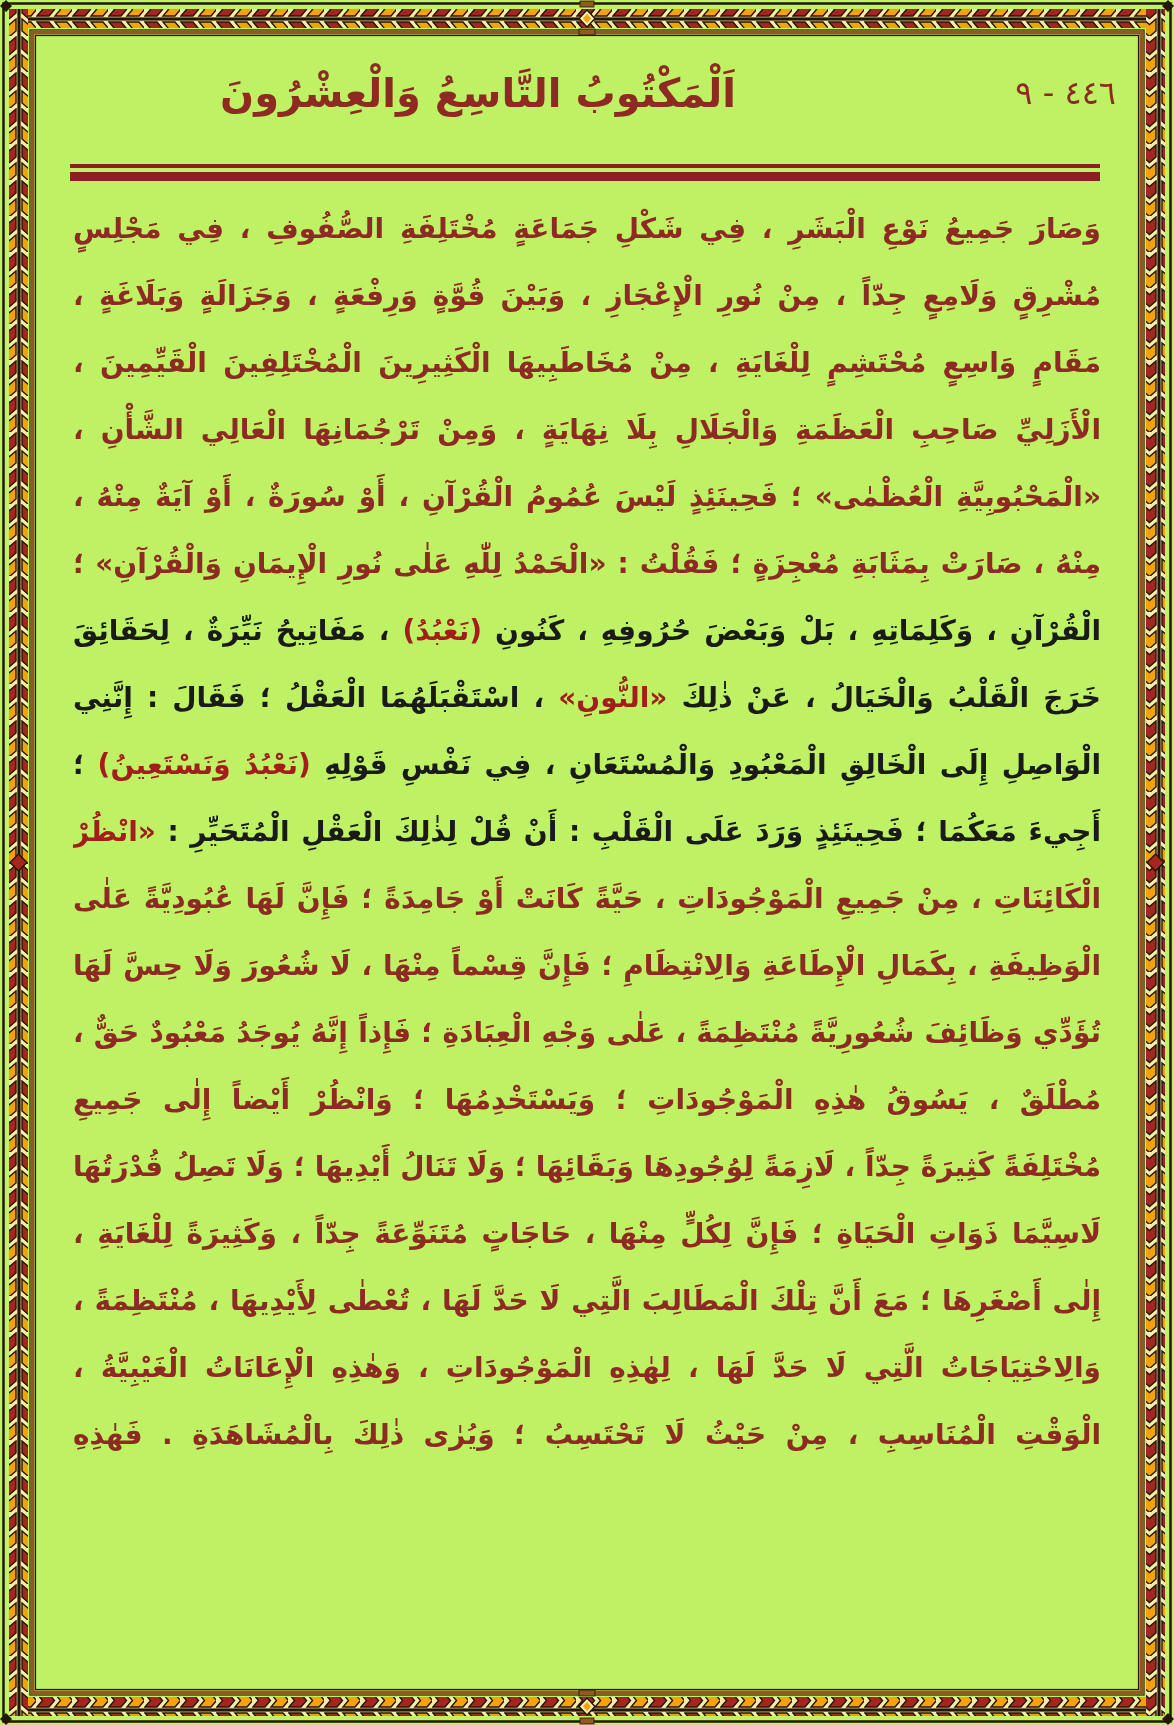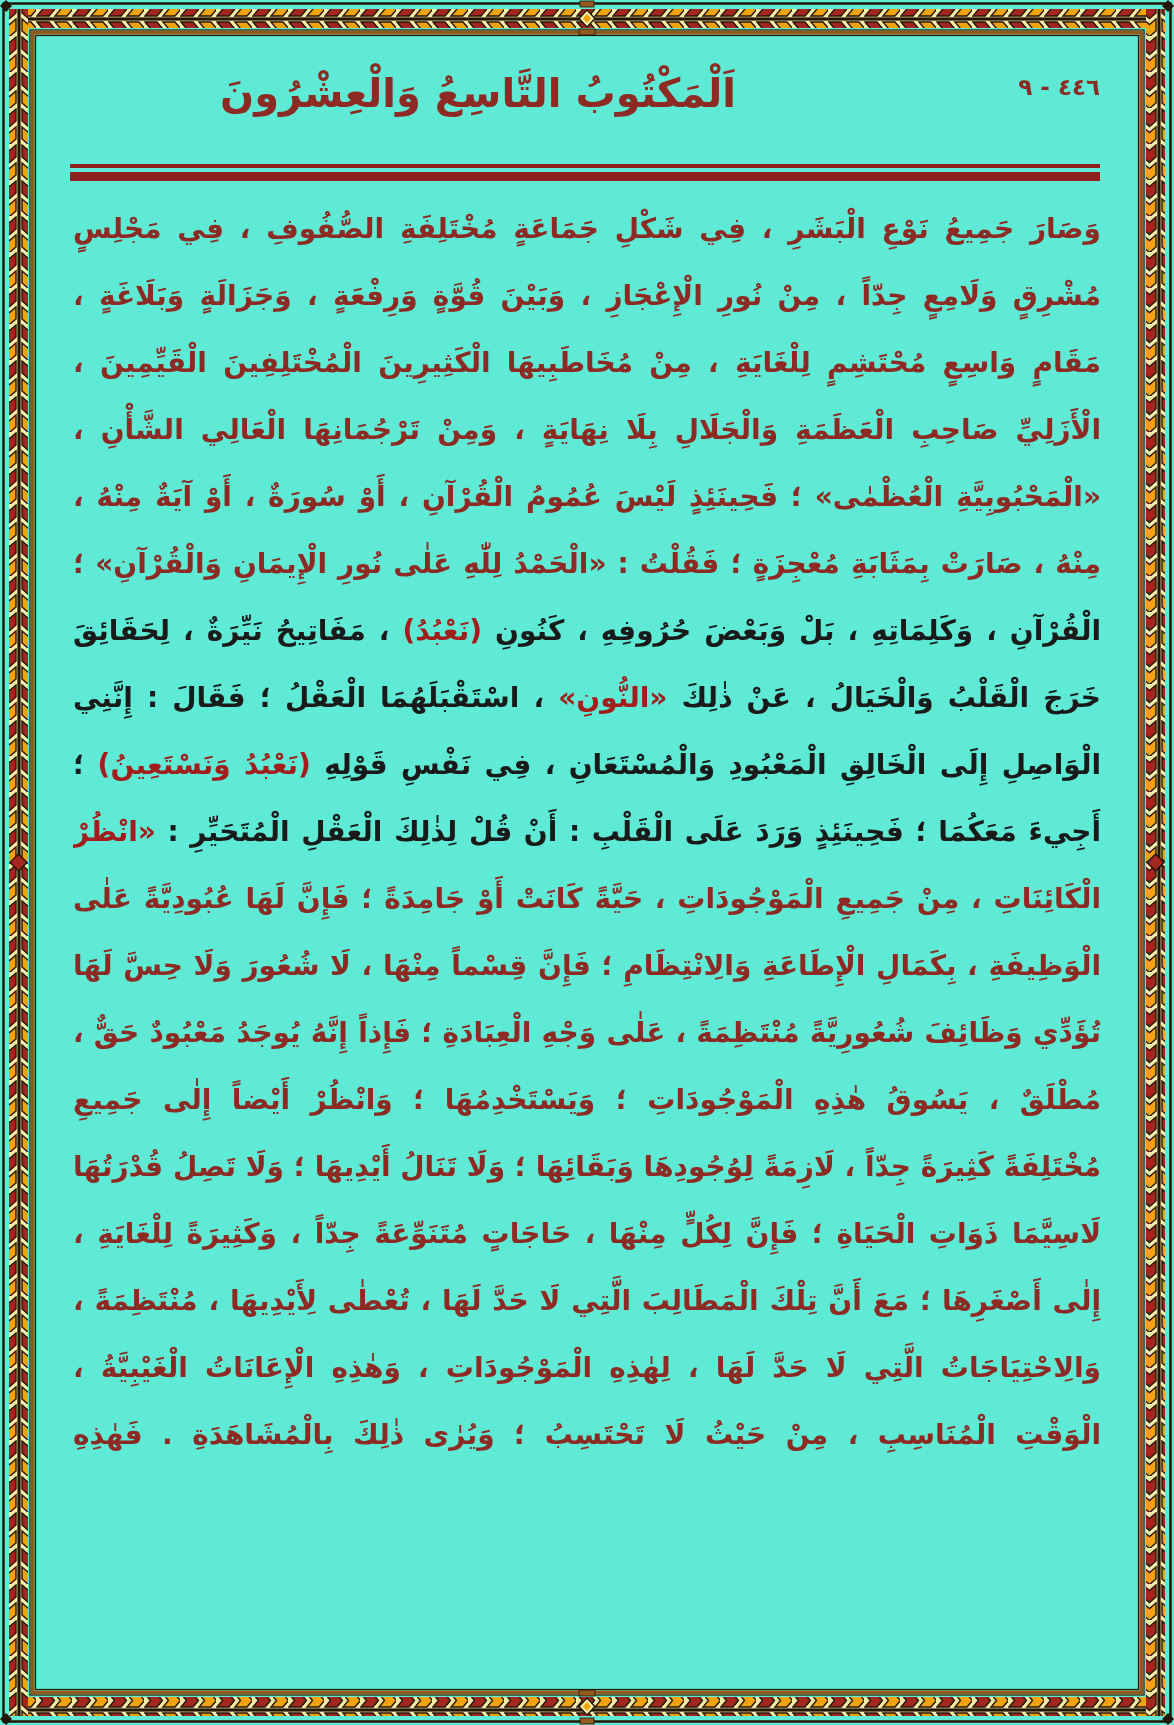--- a/index.html
+++ b/index.html
@@ -1,38 +1,38 @@
 <!DOCTYPE html>
 <html lang="ar" dir="rtl" style="--maroon: #8E2A24; --black: #1A1A1A; --red: #A31D1C; --rule: #8E1F1F;"><head>
 <meta charset="utf-8">
 <style>
   html,body { margin:0; padding:0; background:#ffffff; }
   .page {
     position:relative;
     width:1174px; height:1725px;
-    background:#5eead4;
+    background:#bef264;
     overflow:hidden;
     font-family:"DejaVu Sans", sans-serif;
   }
   .frame { position:absolute; inset:0; z-index:1; }
   .content {
     position:absolute; left:38px; right:38px; top:38px; bottom:38px;
     z-index:2;
   }
   .header { position:relative; height:96px; margin-top:22px; }
   .title {
     position:absolute; left:90px; width:700px; top:10px;
     text-align:center;
     font-size:40px; font-weight:bold;
     color:var(--maroon);
     direction:rtl;
   }
   .pageno {
-    position:absolute; right:36px; top:14px;
-    font-size:23px; font-weight:bold;
+    position:absolute; right:20px; top:14px;
+    font-size:32px; font-weight:normal;
     color:var(--maroon);
     direction:rtl;
     letter-spacing:2px;
   }
   .rule { margin:8px 36px 0 32px; }
   .rule .thin  { height:4px; background:var(--rule); }
   .rule .gap   { height:4px; background:transparent; }
   .rule .thick { height:9px; background:var(--rule); }
   .body {
     margin:14px 35px 0 35px;

